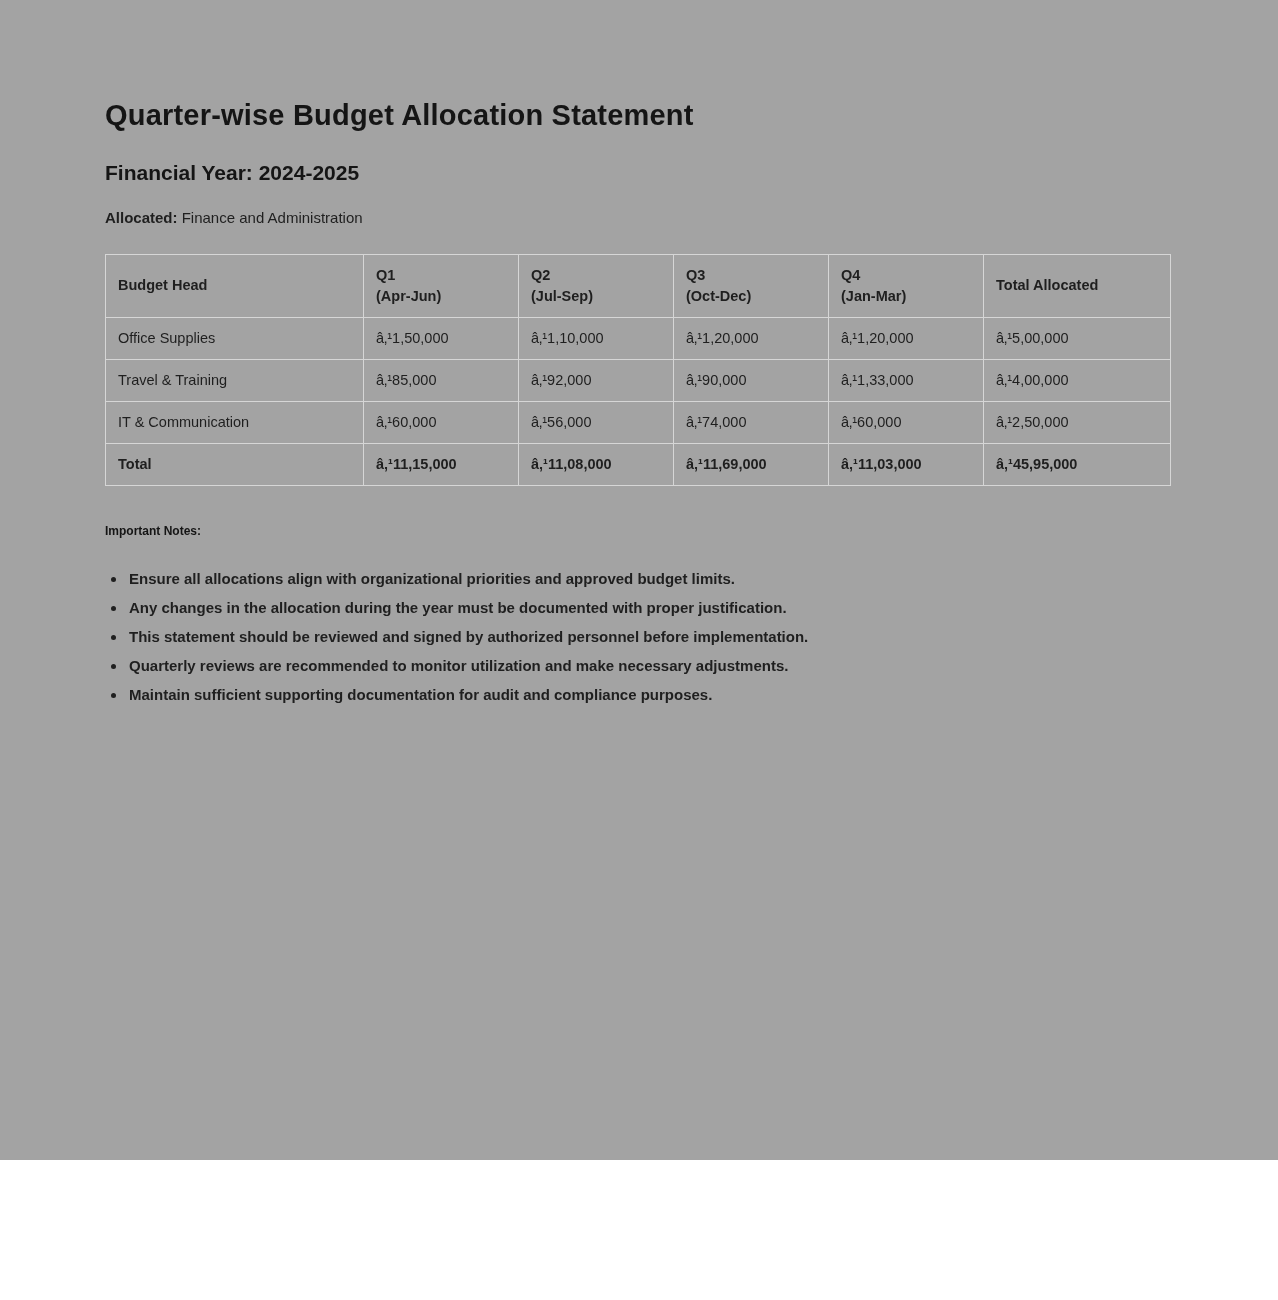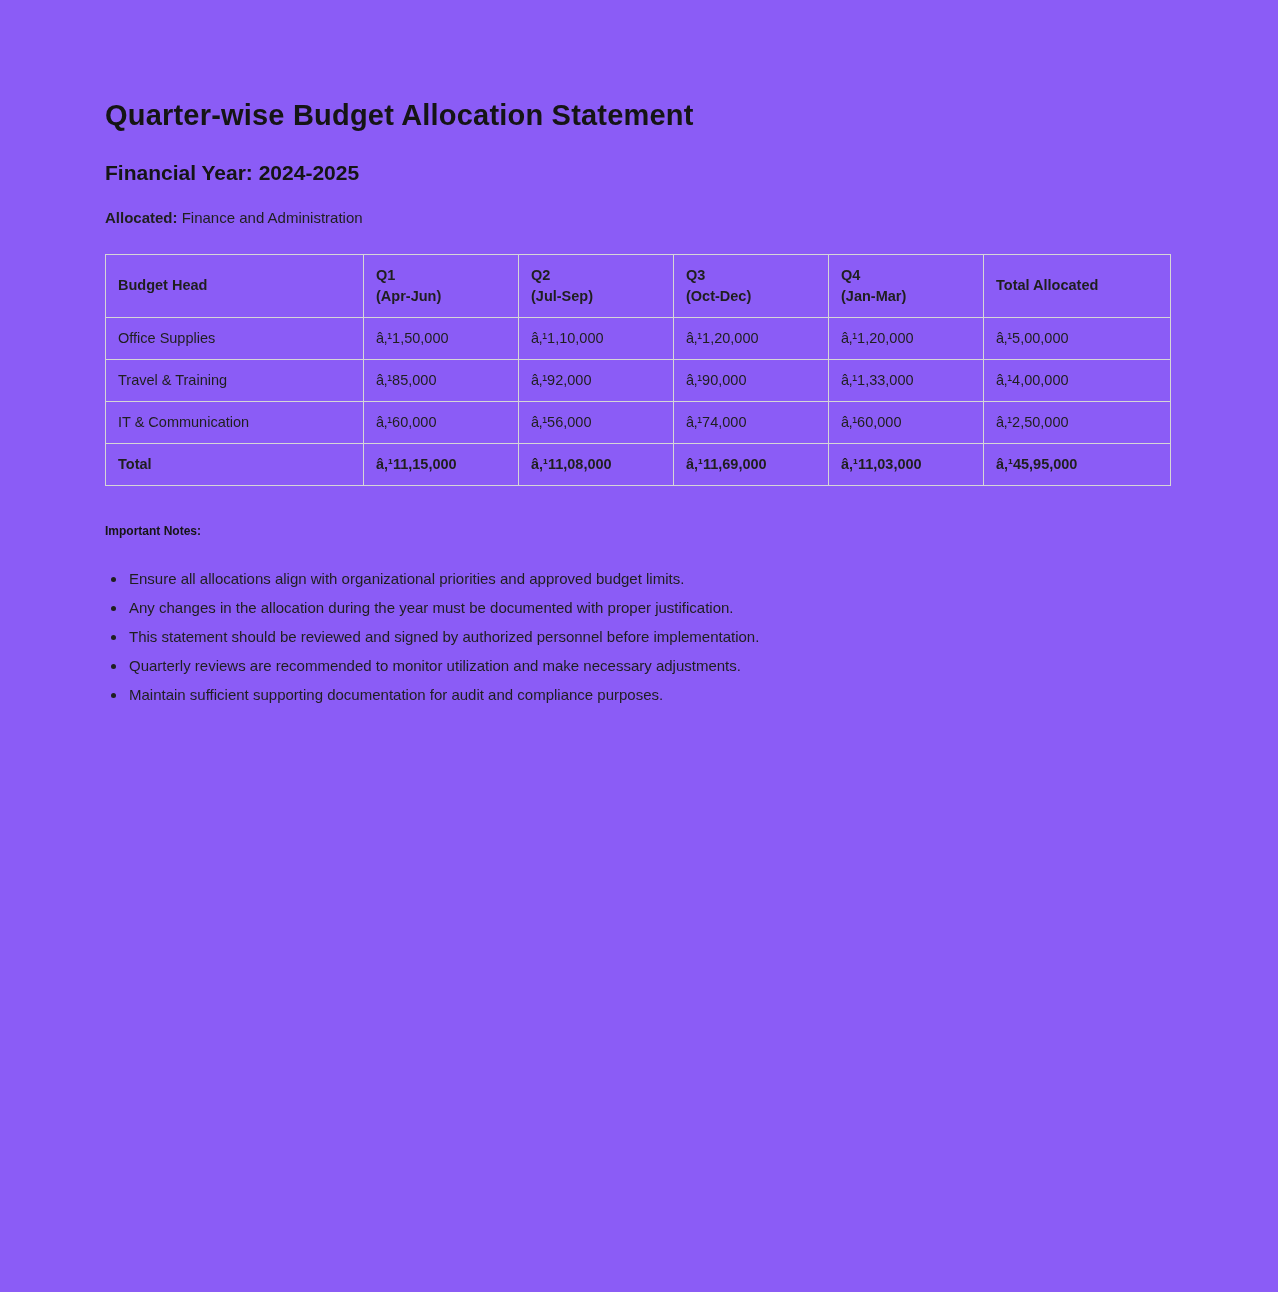--- a/index.html
+++ b/index.html
@@ -3,22 +3,22 @@
 <meta charset="utf-8">
 <style>
   * { margin: 0; padding: 0; box-sizing: border-box; }
   html, body {
     background: #ffffff;
     font-family: "Liberation Sans", "DejaVu Sans", sans-serif;
     color: #1f1f1f;
   }
   .page {
     width: 1278px;
-    height: 1292px;
-    background: #8b5cf6;
+    height: 1160px;
+    background: #a3a3a3;
     overflow: hidden;
   }
   .content {
     width: 1065px;
     margin-left: 105px;
     padding-top: 97px;
   }
   h1.doc-title {
     font-size: 29px;
     font-weight: 700;
@@ -70,20 +70,21 @@
     margin-top: 38px;
     font-size: 12px;
     font-weight: 700;
     color: #151515;
     line-height: 1.3;
   }
   ul.notes-list {
     margin-top: 29px;
     padding-left: 22px;
     list-style: disc outside;
+    font-weight: bold;
   }
   ul.notes-list li {
     font-size: 15px;
     line-height: 1.4;
     margin-bottom: 8px;
     color: #1f1f1f;
     padding-left: 2px;
   }
 </style>
 </head>

